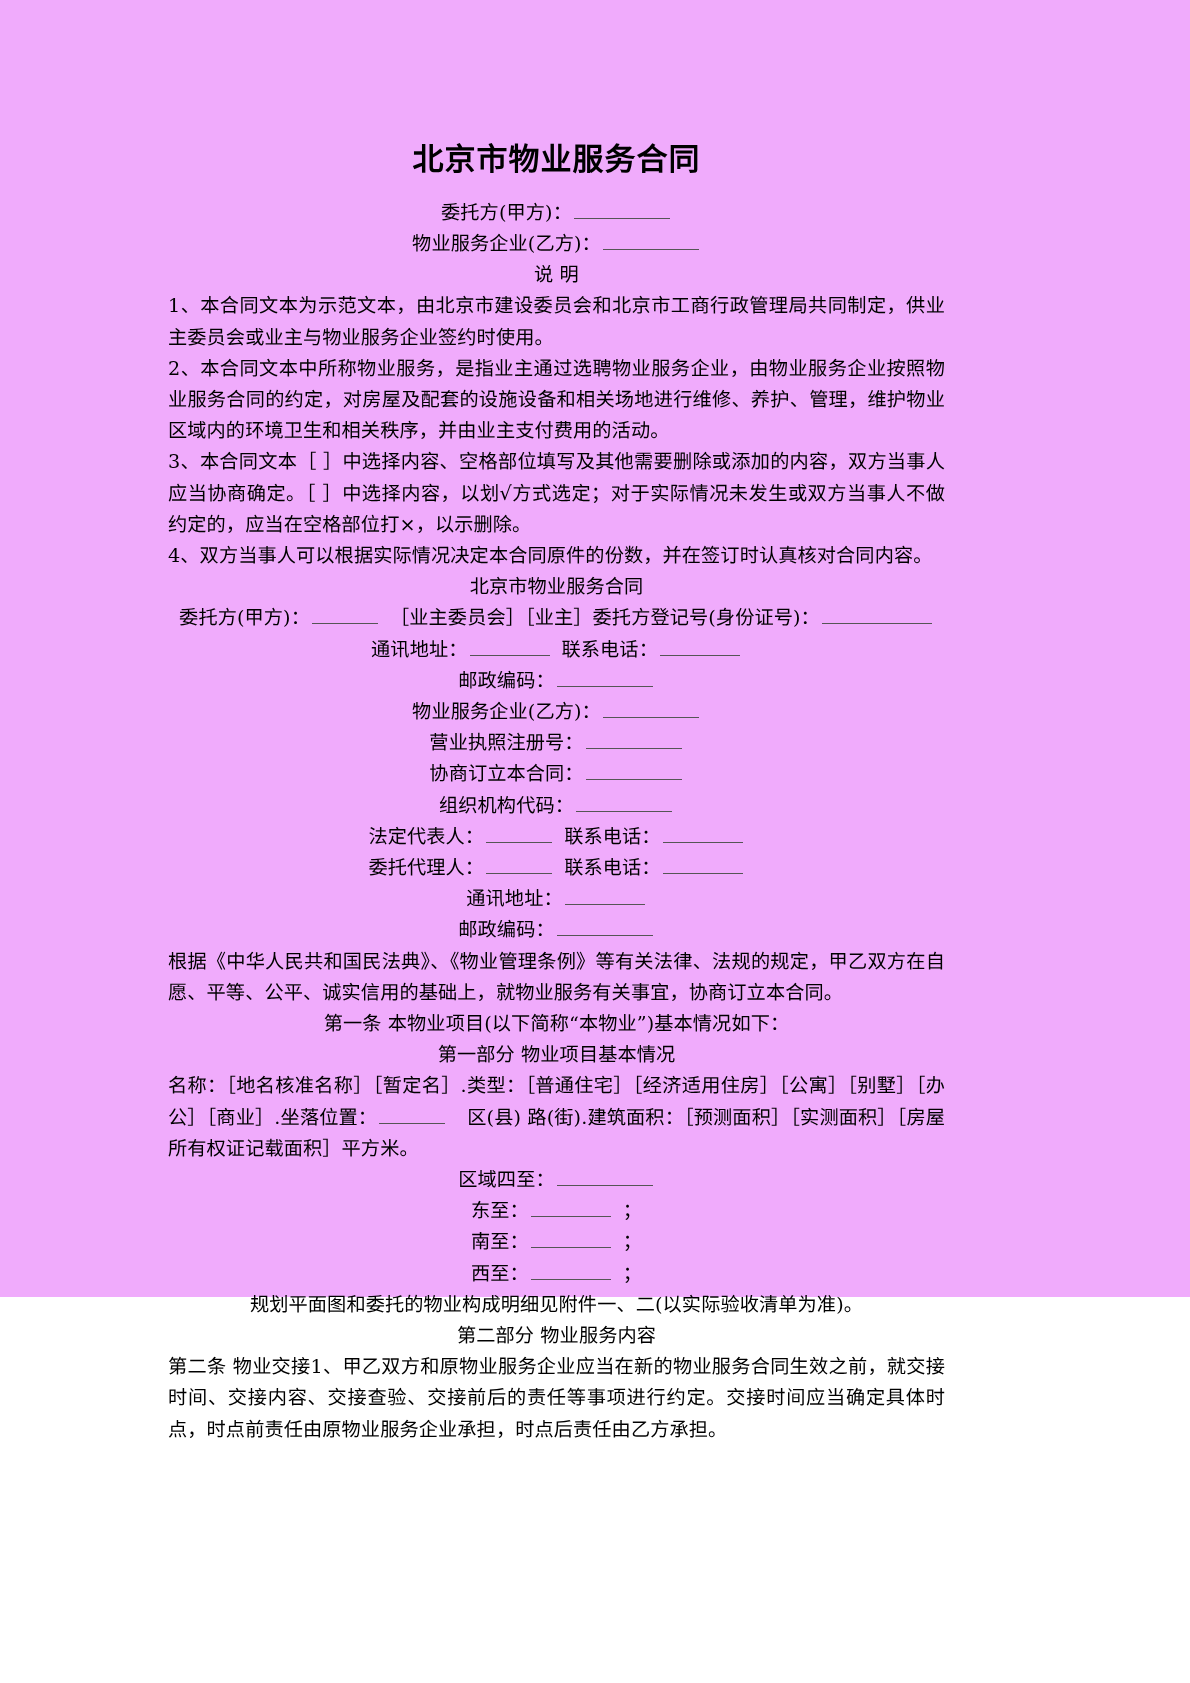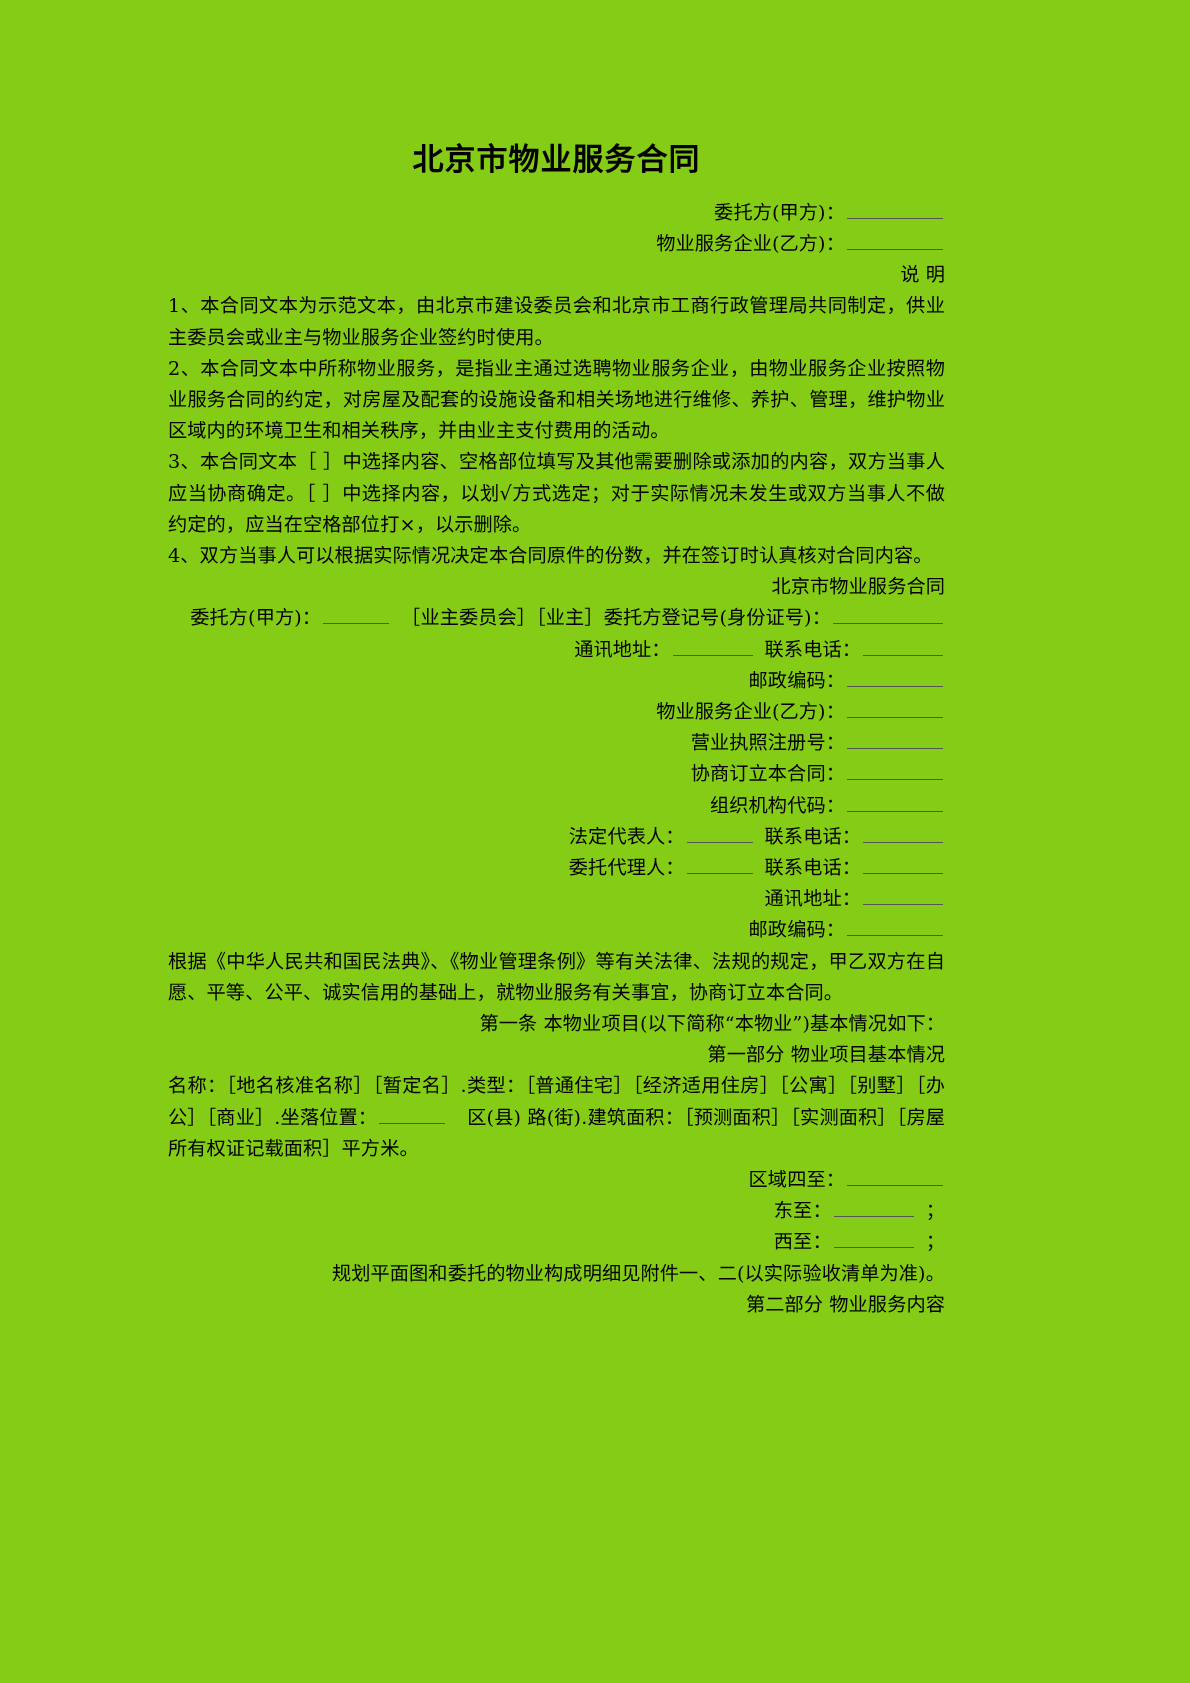--- a/index.html
+++ b/index.html
@@ -11,22 +11,22 @@
   body {
     width: 1190px;
     height: 1683px;
     font-family: "DejaVu Serif", "Liberation Serif", serif;
     color: #000000;
     -webkit-font-smoothing: antialiased;
   }
   .page {
     position: relative;
     width: 1190px;
-    height: 1683px;
-    background: #84cc16;
+    height: 1297px;
+    background: #f0abfc;
     box-sizing: border-box;
     padding: 140px 245px 0 168px;
   }
   .doc-title {
     font-family: "DejaVu Sans", "Liberation Sans", sans-serif;
     font-size: 31px;
     font-weight: bold;
     text-align: center;
     letter-spacing: 1px;
     margin: 0 0 18px 0;
@@ -42,21 +42,21 @@
   }
   
   .para {
     display: block;
     margin: 0;
     text-align: justify;
     text-justify: inter-ideograph;
   }
   
   .para.short {
-    text-align: right;
+    text-align: center;
   }
   .blank {
     display: inline-block;
     border-bottom: 1px solid #555;
     vertical-align: baseline;
     height: 0.95em;
     margin: 0 2px;
   }
   .b-sm { width: 66px; }
   .b-md { width: 80px; }
@@ -113,22 +113,24 @@
 
     <p class="para short">第一条  本物业项目(以下简称“本物业”)基本情况如下：</p>
     <p class="para short">第一部分  物业项目基本情况</p>
 
     <p class="para"><span>名称：［地名核准名称］［暂定名］.类型：［普通住宅］［经济适用住房］［公寓］［别墅］［办公］［商业］.坐落位置：</span><span class="blank b-sm"></span><span class="gap-md"></span><span>区(县)  路(街).建筑面积：［预测面积］［实测面积］［房屋所有权证记载面积］平方米。</span></p>
 
     <p class="para short"><span>区域四至：</span><span class="blank b-lg"></span></p>
 
     <p class="para short"><span>东至：</span><span class="blank b-md"></span><span class="gap-sm"></span><span>；</span></p>
 
+    <p class="para short"><span>南至：</span><span class="blank b-md"></span><span class="gap-sm"></span><span>；</span></p>
 
     <p class="para short"><span>西至：</span><span class="blank b-md"></span><span class="gap-sm"></span><span>；</span></p>
 
 
     <p class="para short">规划平面图和委托的物业构成明细见附件一、二(以实际验收清单为准)。</p>
 
     <p class="para short">第二部分  物业服务内容</p>
+    <p class="para">第二条  物业交接1、甲乙双方和原物业服务企业应当在新的物业服务合同生效之前，就交接时间、交接内容、交接查验、交接前后的责任等事项进行约定。交接时间应当确定具体时点，时点前责任由原物业服务企业承担，时点后责任由乙方承担。</p>
 
   </div>
 </div>
 
 </body></html>

